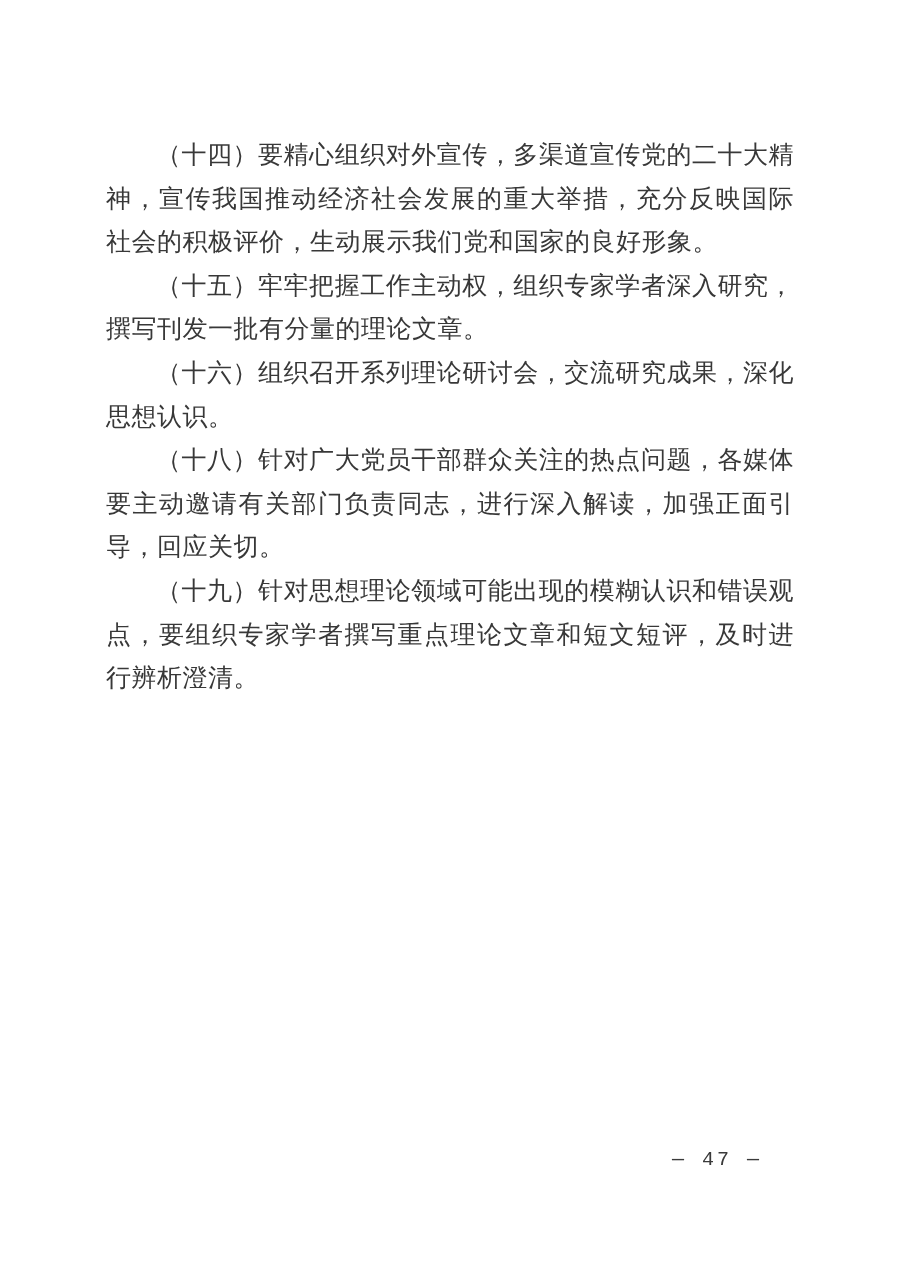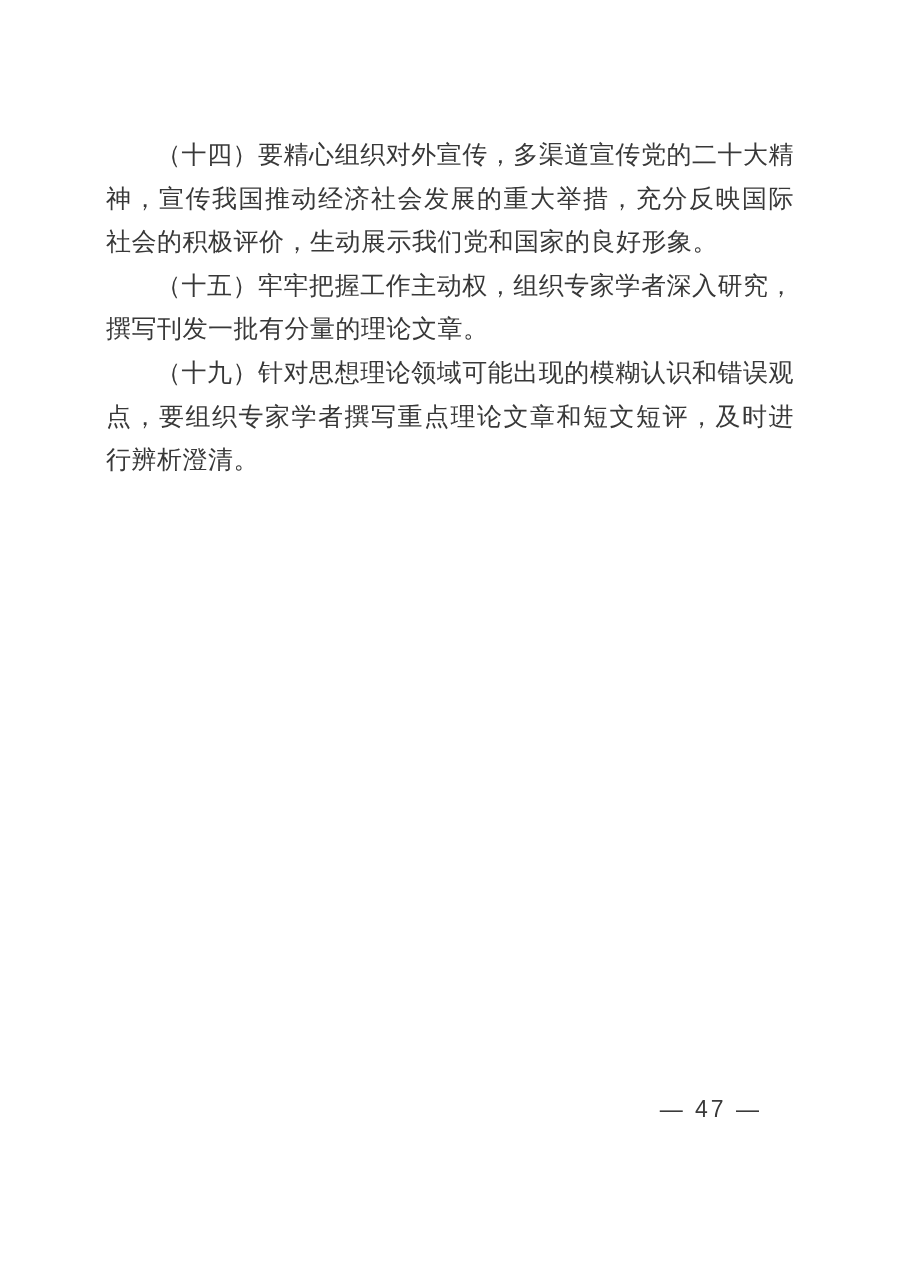--- a/index.html
+++ b/index.html
@@ -27,32 +27,34 @@
     text-justify: inter-character;
     letter-spacing: 0.5px;
   }
   .body-text p {
     margin: 0;
     padding: 0;
     text-indent: 2em;
   }
   .page-number {
     position: absolute;
-    top: 1096px;
+    top: 1148px;
     right: 138px;
-    font-size: 23px;
+    font-size: 20px;
     color: #3a3a3a;
     letter-spacing: 3px;
-    font-family: Liberation Sans, sans-serif;
+    font-family: Liberation Mono, monospace;
     white-space: nowrap;
   }
 </style>
 </head>
 <body>
 
 <div class="page">
   <div class="body-text">
     <p>（十四）要精心组织对外宣传，多渠道宣传党的二十大精神，宣传我国推动经济社会发展的重大举措，充分反映国际社会的积极评价，生动展示我们党和国家的良好形象。</p>
     <p>（十五）牢牢把握工作主动权，组织专家学者深入研究，撰写刊发一批有分量的理论文章。</p>
+    <p>（十六）组织召开系列理论研讨会，交流研究成果，深化思想认识。</p>
+    <p>（十八）针对广大党员干部群众关注的热点问题，各媒体要主动邀请有关部门负责同志，进行深入解读，加强正面引导，回应关切。</p>
     <p>（十九）针对思想理论领域可能出现的模糊认识和错误观点，要组织专家学者撰写重点理论文章和短文短评，及时进行辨析澄清。</p>
   </div>
   <div class="page-number">— 47 —</div>
 </div>
 
 </body></html>

